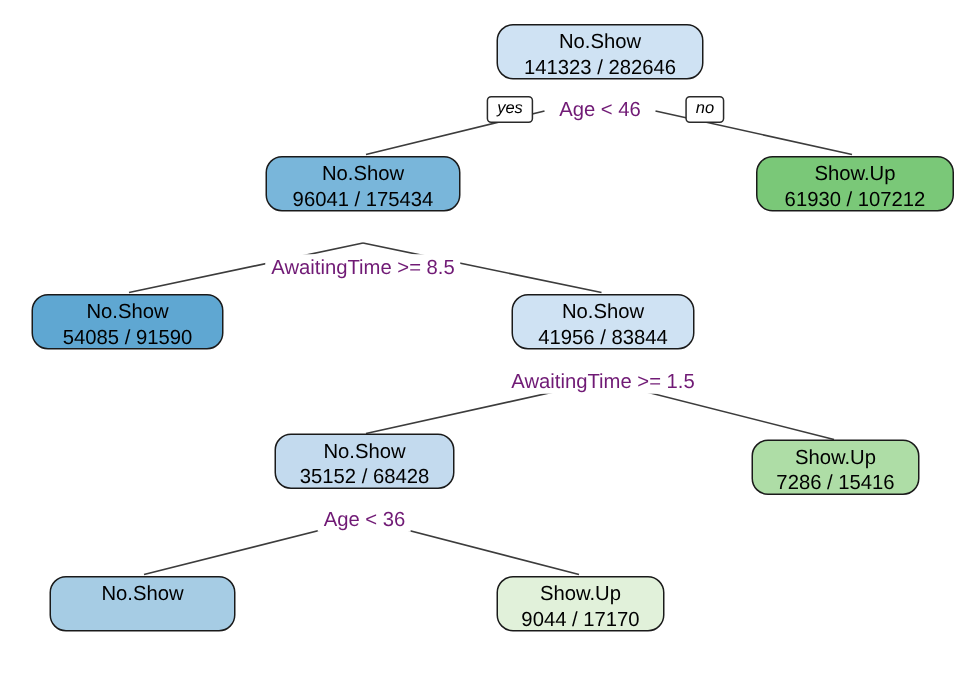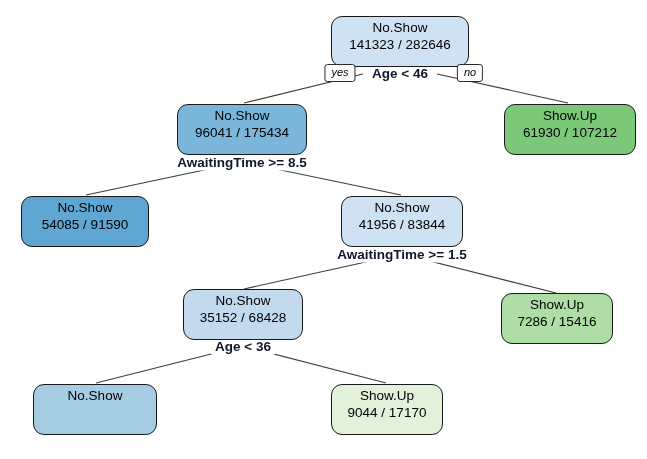--- a/index.html
+++ b/index.html
@@ -20,39 +20,39 @@
     left: 0; top: 0;
     z-index: 1;
   }
   .edges line {
     stroke: #3c3c3c;
     stroke-width: 1.1;
   }
   .node {
     position: absolute;
     z-index: 3;
-    height: 51px;
+    height: 37px;
     border: 1.4px solid #1a1a1a;
     border-radius: 11px;
     box-sizing: border-box;
     text-align: center;
     color: #000;
     font-size: 13.5px;
     line-height: 17px;
     padding-top: 2px;
   }
   .split {
     position: absolute;
     z-index: 2;
     transform: translate(-50%, -50%);
     background: #ffffff;
     padding: 1px 4px;
-    font-weight: bold;
+    font-weight: normal;
     font-size: 13.5px;
-    color: #0f172a;
+    color: #701a75;
     white-space: nowrap;
   }
   .branch-tag {
     position: absolute;
     z-index: 4;
     transform: translate(-50%, -50%);
     background: #ffffff;
     border: 1px solid #2a2a2a;
     border-radius: 3px;
     font-style: italic;
@@ -72,21 +72,21 @@
     <line x1="437" y1="74" x2="568" y2="103"></line>
     <line x1="242" y1="162" x2="86" y2="195"></line>
     <line x1="242" y1="162" x2="401" y2="195"></line>
     <line x1="402" y1="254" x2="244" y2="289"></line>
     <line x1="402" y1="254" x2="556" y2="293"></line>
     <line x1="243" y1="346" x2="96" y2="383"></line>
     <line x1="243" y1="346" x2="386" y2="383"></line>
   </svg>
 
   <div class="split" style="left:400px;top:73px;">Age &lt; 46</div>
-  <div class="split" style="left:242px;top:162px;">AwaitingTime &gt;= 8.5</div>
+  <div class="split" style="left:242px;top:178px;">AwaitingTime &gt;= 8.5</div>
   <div class="split" style="left:402px;top:254px;">AwaitingTime &gt;= 1.5</div>
   <div class="split" style="left:243px;top:346px;">Age &lt; 36</div>
 
   <div class="branch-tag" style="left:340px;top:73px;text-align:right;">yes</div>
   <div class="branch-tag" style="left:470px;top:73px;">no</div>
 
   <div class="node" style="left: 331px; top: 16px; width: 138px; background-color: rgb(207, 226, 243);">
     <div>No.Show</div>
     <div>141323 / 282646</div>
   </div>

